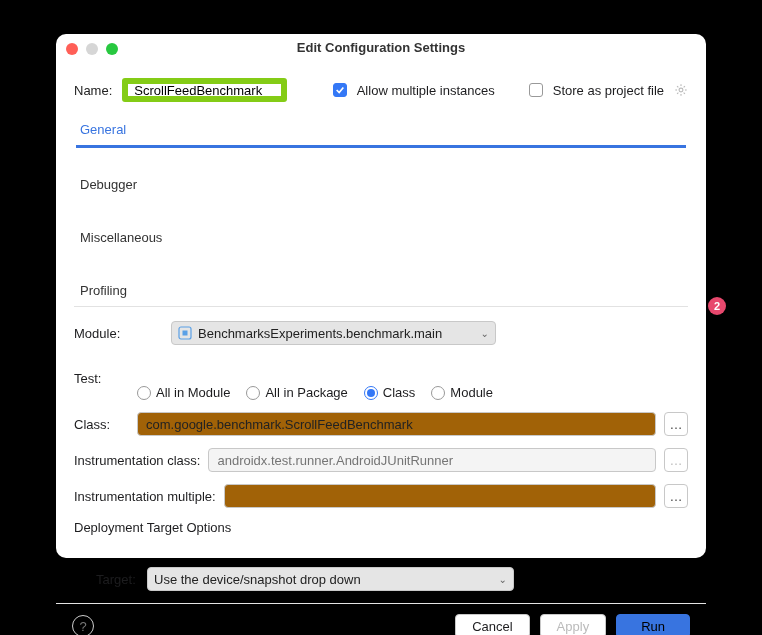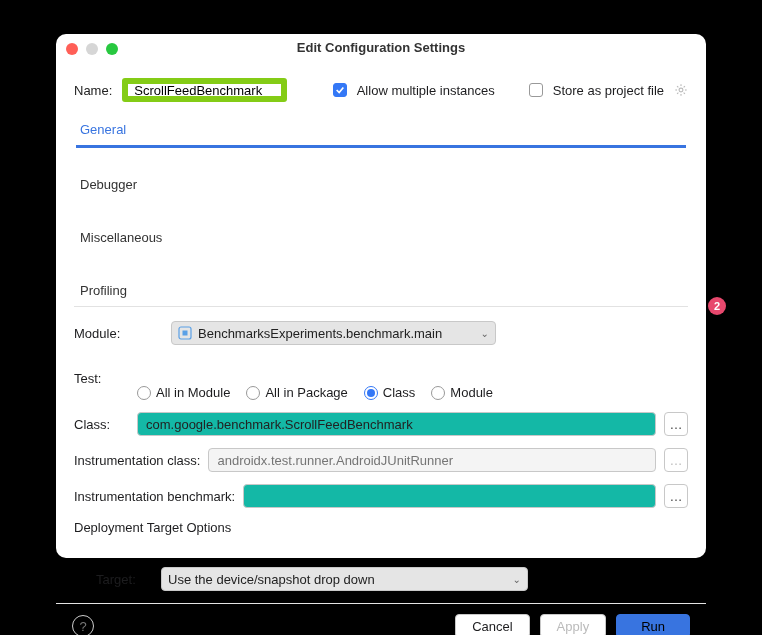--- a/index.html
+++ b/index.html
@@ -149,35 +149,35 @@
   }
 
   .tinput {
     flex: 1;
     height: 24px;
     border: 1px solid #c8c8c8;
     border-radius: 4px;
     padding: 0 8px;
     font-size: 13px;
     color: #222;
-    background: #14b8a6;
+    background: #a16207;
   }
   .tinput.disabled { background: #f4f4f4; color: #b9b9b9; }
   .browse {
     width: 24px; height: 24px;
     border: 1px solid #c8c8c8;
     border-radius: 4px;
     display: inline-flex;
     align-items: center; justify-content: center;
     color: #444;
     background: #fff;
   }
   .browse.disabled { color: #bbb; }
   .section { font-weight: 500; margin: 6px 0 10px 0; }
-  .target-row { display: flex; align-items: center; gap: 15px; padding-left: 22px; margin-top: 32px; }
+  .target-row { display: flex; align-items: center; gap: 1px; padding-left: 22px; margin-top: 32px; }
   .select.target { width: 367px; }
 
   .footer {
     border-top: 1px solid #e4e4e4;
     padding: 10px 16px;
     display: flex;
     align-items: center;
     gap: 10px;
     flex-shrink: 0;
   }
@@ -317,21 +317,21 @@
         <span class="browse">…</span>
       </div>
 
       <div class="frow">
         <span class="flabel wide">Instrumentation class:</span>
         <input class="tinput disabled" disabled="" placeholder="androidx.test.runner.AndroidJUnitRunner" style="">
         <span class="browse disabled">…</span>
       </div>
 
       <div class="frow">
-        <span class="flabel wide">Instrumentation benchmark:</span>
+        <span class="flabel wide">Instrumentation multiple:</span>
         <input class="tinput" value="" style="">
         <span class="browse">…</span>
       </div>
 
       <div class="section">Deployment Target Options</div>
 
       <div class="frow target-row">
         <span class="flabel" style="width:50px">Target:</span>
         <div class="select target">
           <span>Use the device/snapshot drop down</span>

